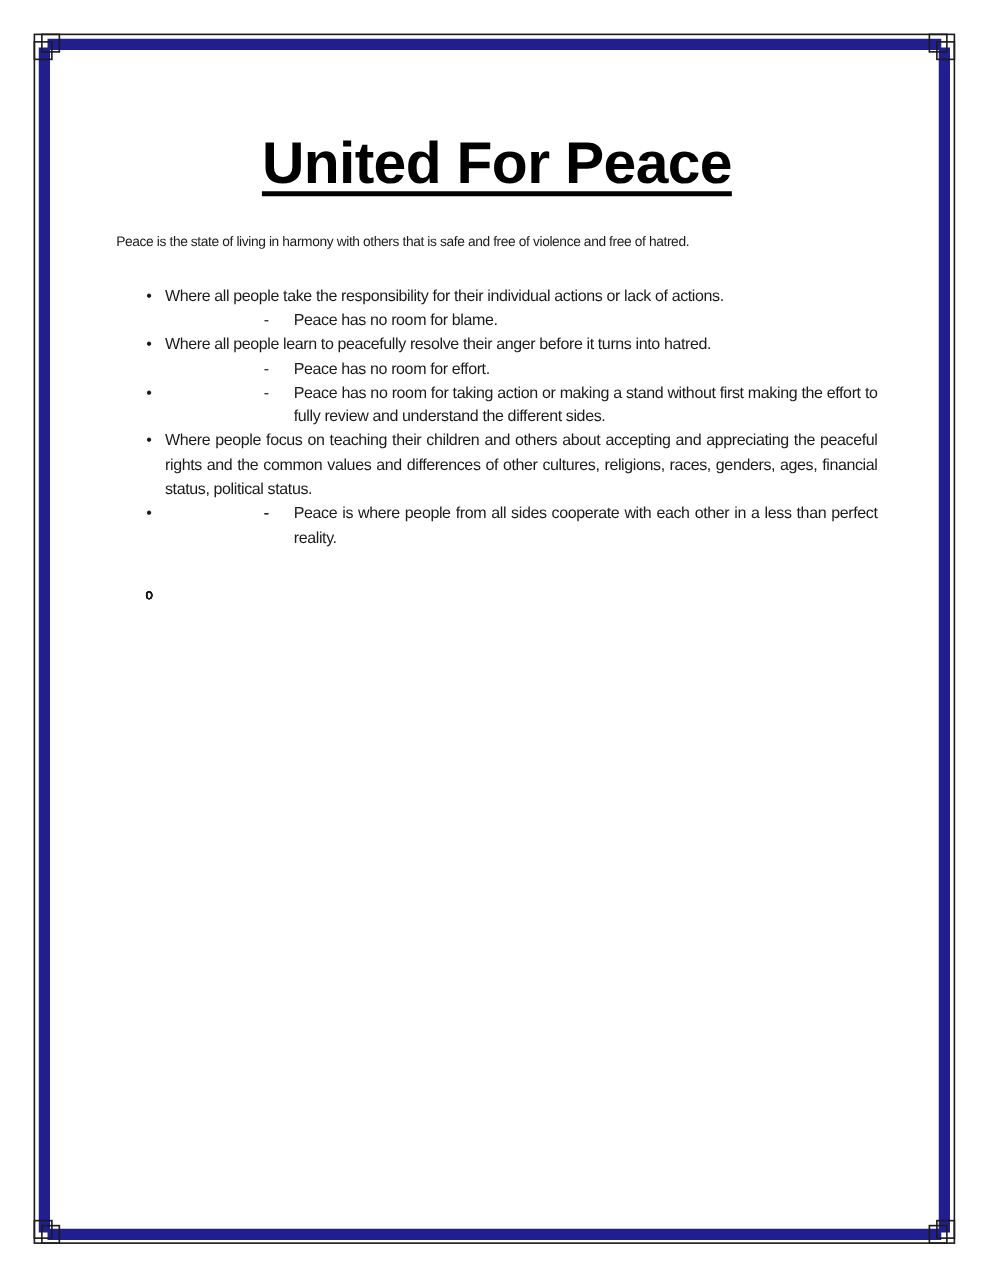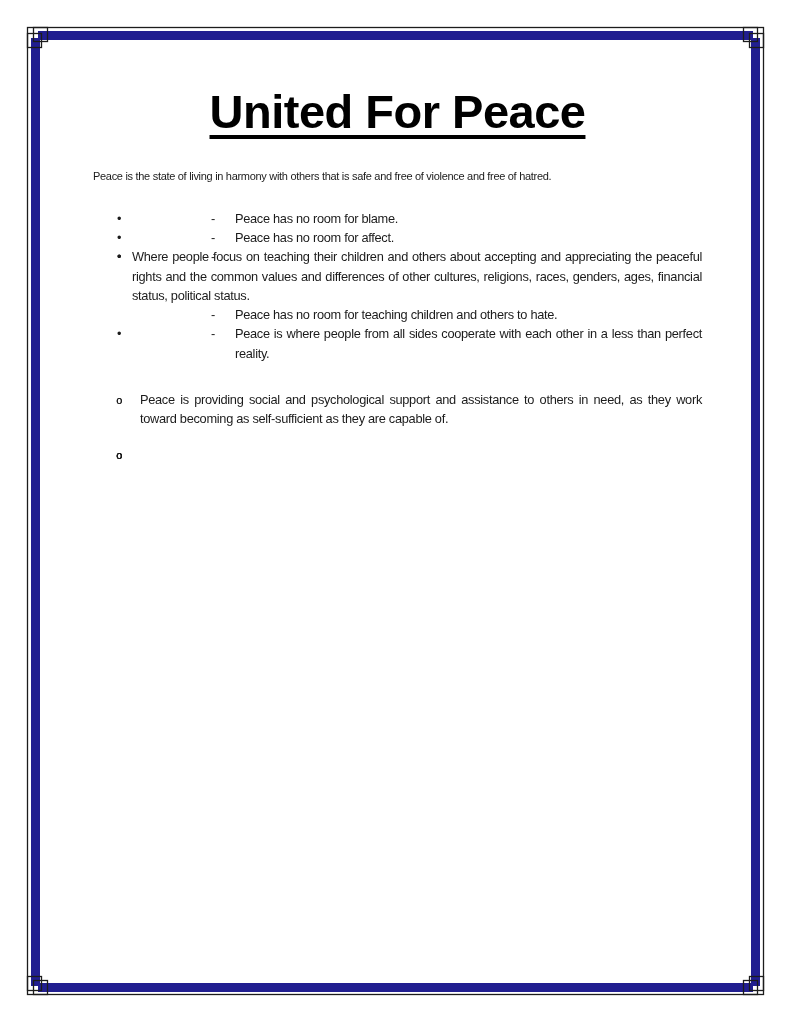--- a/index.html
+++ b/index.html
@@ -13,21 +13,21 @@
     overflow: hidden;
   }
   .border-frame {
     position: absolute;
     inset: 0;
     pointer-events: none;
   }
   .content {
     position: absolute;
     left: 93px;
-    top: 70px;
+    top: 88px;
     width: 609px;
   }
   h1.title {
     margin: 14px 0 0 0;
     font-size: 47px;
     font-weight: bold;
     line-height: 1.2;
     text-align: center;
     color: #000000;
     text-decoration: underline;
@@ -115,34 +115,34 @@
       <rect x="27.5" y="976.5" width="14" height="14" stroke="#1c1c1c"></rect>
       <rect x="743.5" y="980.5" width="14" height="14" stroke="#1c1c1c"></rect>
       <rect x="749.5" y="976.5" width="14" height="14" stroke="#1c1c1c"></rect>
     </g>
   </svg>
 
   <div class="content">
     <h1 class="title">United For Peace</h1>
     <p class="intro">Peace is the state of living in harmony with others that is safe and free of violence and free of hatred.</p>
     <div class="bullets" id="bullet-list">
+        <div class="b-item"><span class="b-marker">•</span><span class="b-text">Where all people take the responsibility for their individual actions or lack of actions.</span></div>
+        <div class="sub-item"><span class="sub-marker">-</span><span class="sub-text">Peace has no room for blame.</span></div>
+        <div class="b-item"><span class="b-marker">•</span><span class="b-text">Where all people learn to peacefully resolve their anger before it turns into hatred.</span></div>
+        <div class="sub-item"><span class="sub-marker">-</span><span class="sub-text">Peace has no room for effort.</span></div>
         <div class="b-item"><span class="b-marker">•</span></div>
-        <div class="sub-item"><span class="sub-marker">-</span><span class="sub-text">Peace has no room for blame.</span></div>
-        <div class="b-item"><span class="b-marker">•</span></div>
-        <div class="sub-item"><span class="sub-marker">-</span><span class="sub-text">Peace has no room for affect.</span></div>
-        <div class="b-item"><span class="b-marker">•</span></div>
+        <div class="sub-item"><span class="sub-marker">-</span><span class="sub-text">Peace has no room for taking action or making a stand without first making the effort to fully review and understand the different sides.</span></div>
+        <div class="b-item"><span class="b-marker">•</span><span class="b-text">Where people focus on teaching their children and others about accepting and appreciating the peaceful rights and the common values and differences of other cultures, religions, races, genders, ages, financial status, political status.</span></div>
         <div class="sub-item"><span class="sub-marker">-</span></div>
-        <div class="b-item"><span class="b-marker">•</span><span class="b-text">Where people focus on teaching their children and others about accepting and appreciating the peaceful rights and the common values and differences of other cultures, religions, races, genders, ages, financial status, political status.</span></div>
-        <div class="sub-item"><span class="sub-marker">-</span><span class="sub-text">Peace has no room for teaching children and others to hate.</span></div>
         <div class="b-item"><span class="b-marker">•</span></div>
         <div class="sub-item"><span class="sub-marker">-</span><span class="sub-text">Peace is where people from all sides cooperate with each other in a less than perfect reality.</span></div>
       </div>
     <div class="circles" id="circle-list">
         <div class="c-item"><span class="c-marker">o</span></div>
-        <div class="c-item"><span class="c-marker">o</span><span class="c-text">Peace is providing social and psychological support and assistance to others in need, as they work toward becoming as self-sufficient as they are capable of.</span></div>
+        <div class="c-item"><span class="c-marker">o</span></div>
         <div class="c-item"><span class="c-marker">o</span></div>
         <div class="c-item"><span class="c-marker">o</span></div>
         <div class="c-item"><span class="c-marker">o</span></div>
         <div class="c-item"><span class="c-marker">o</span></div>
       </div>
   </div>
 
 </div>
 
 </body></html>

